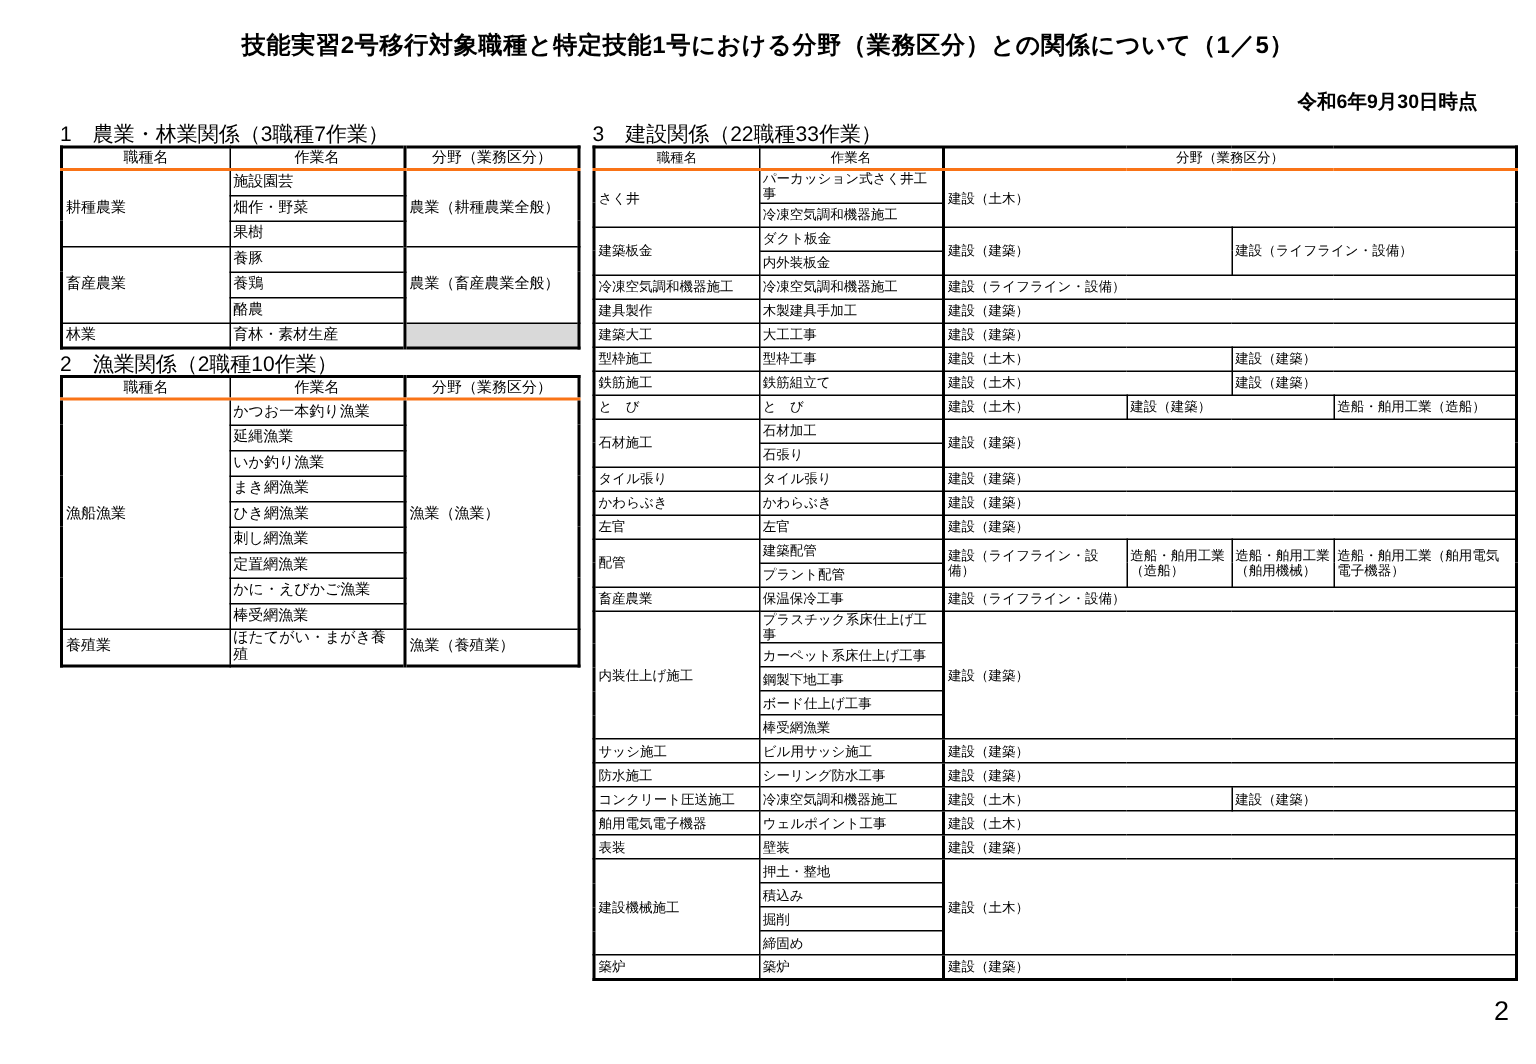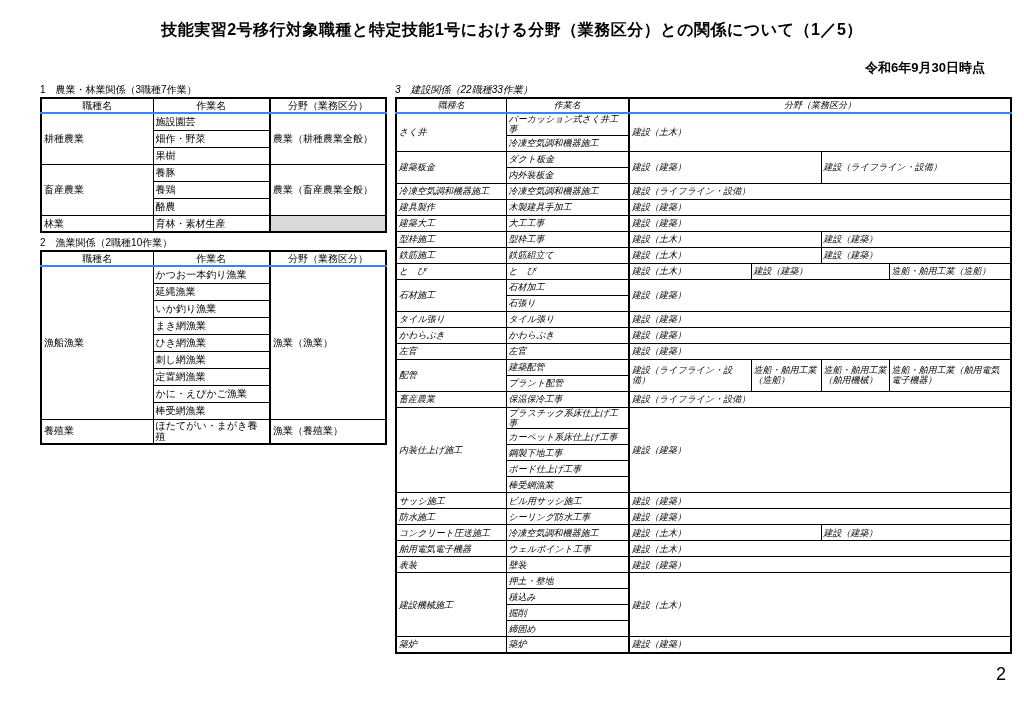--- a/index.html
+++ b/index.html
@@ -2,36 +2,36 @@
 <html><head>
 <meta charset="utf-8">
 <style>
   html,body{margin:0;padding:0;background:#fff;}
   body{width:1024px;height:709px;font-family:"Liberation Sans","DejaVu Sans",sans-serif;color:#000;}
   .page{position:relative;width:1024px;height:709px;background:#ffffff;overflow:hidden;}
   .title{position:absolute;top:20px;left:0;width:100%;text-align:center;font-size:16px;font-weight:bold;letter-spacing:.5px;}
   .date-note{position:absolute;top:59px;right:39px;font-size:13px;font-weight:bold;}
   .page-number{position:absolute;top:664px;right:18px;font-size:18px;}
   .sec{position:absolute;}
-  .sec-label{font-size:10px;height:14px;line-height:13px;white-space:nowrap;}
+  .sec-label{font-size:14px;height:14px;line-height:13px;white-space:nowrap;}
   table{border-collapse:collapse;table-layout:fixed;border:2px solid #000;}
   td,th{border:1px solid #000;box-sizing:border-box;overflow:hidden;padding:0 2px;vertical-align:middle;line-height:1.15;word-break:break-all;}
-  th{text-align:center;font-weight:normal;border-bottom:2px solid #3b82f6;padding:0;}
+  th{text-align:center;font-weight:normal;border-bottom:2px solid #f97316;padding:0;}
   td{text-align:left;}
   .fld{border-left:2px solid #000;}
   .gray{background:#d9d9d9;}
   .t-sm{font-size:10px;width:345px;}
   .t-sm th{height:15px;}
   .t-sm td{height:17px;}
   .t-cons{font-size:9px;width:615px;}
   .t-cons th{height:15px;}
   .t-cons td{height:16px;}
   #sec0{left:40px;top:83px;width:345px;}
   #sec1{left:40px;top:236px;width:345px;}
-  #sec2{left:395px;top:83px;width:500px;font-style:italic;}
+  #sec2{left:395px;top:83px;width:500px;}
 </style>
 </head>
 <body>
 
 <div class="page">
   <div class="title">技能実習2号移行対象職種と特定技能1号における分野（業務区分）との関係について（1／5）</div>
   <div class="date-note">令和6年9月30日時点</div>
   <div id="sec0" class="sec">
       <div class="sec-label">1　農業・林業関係（3職種7作業）</div>
       <table class="t-sm">

